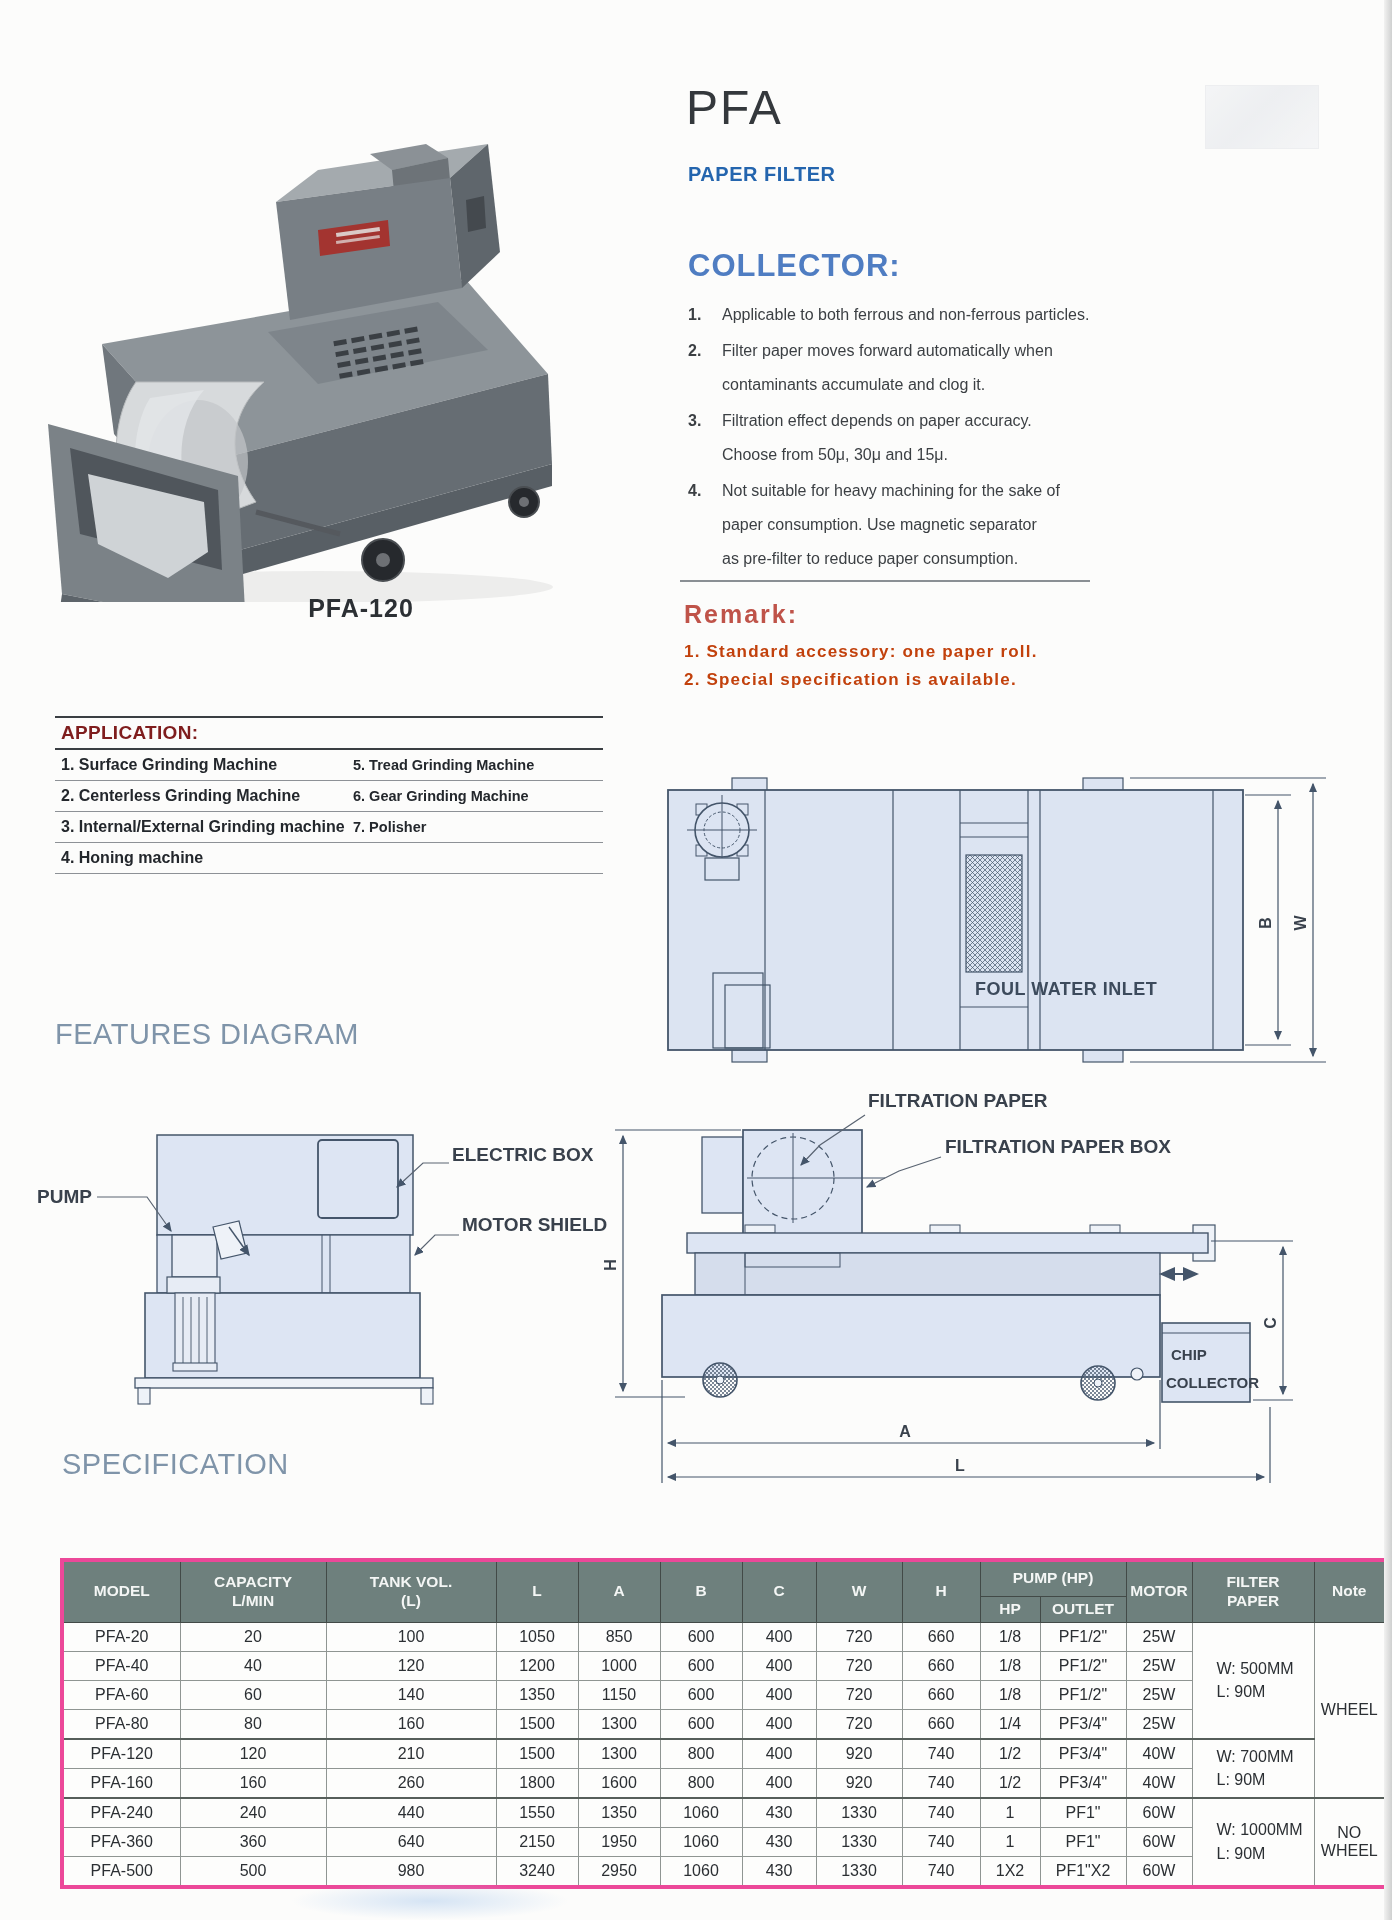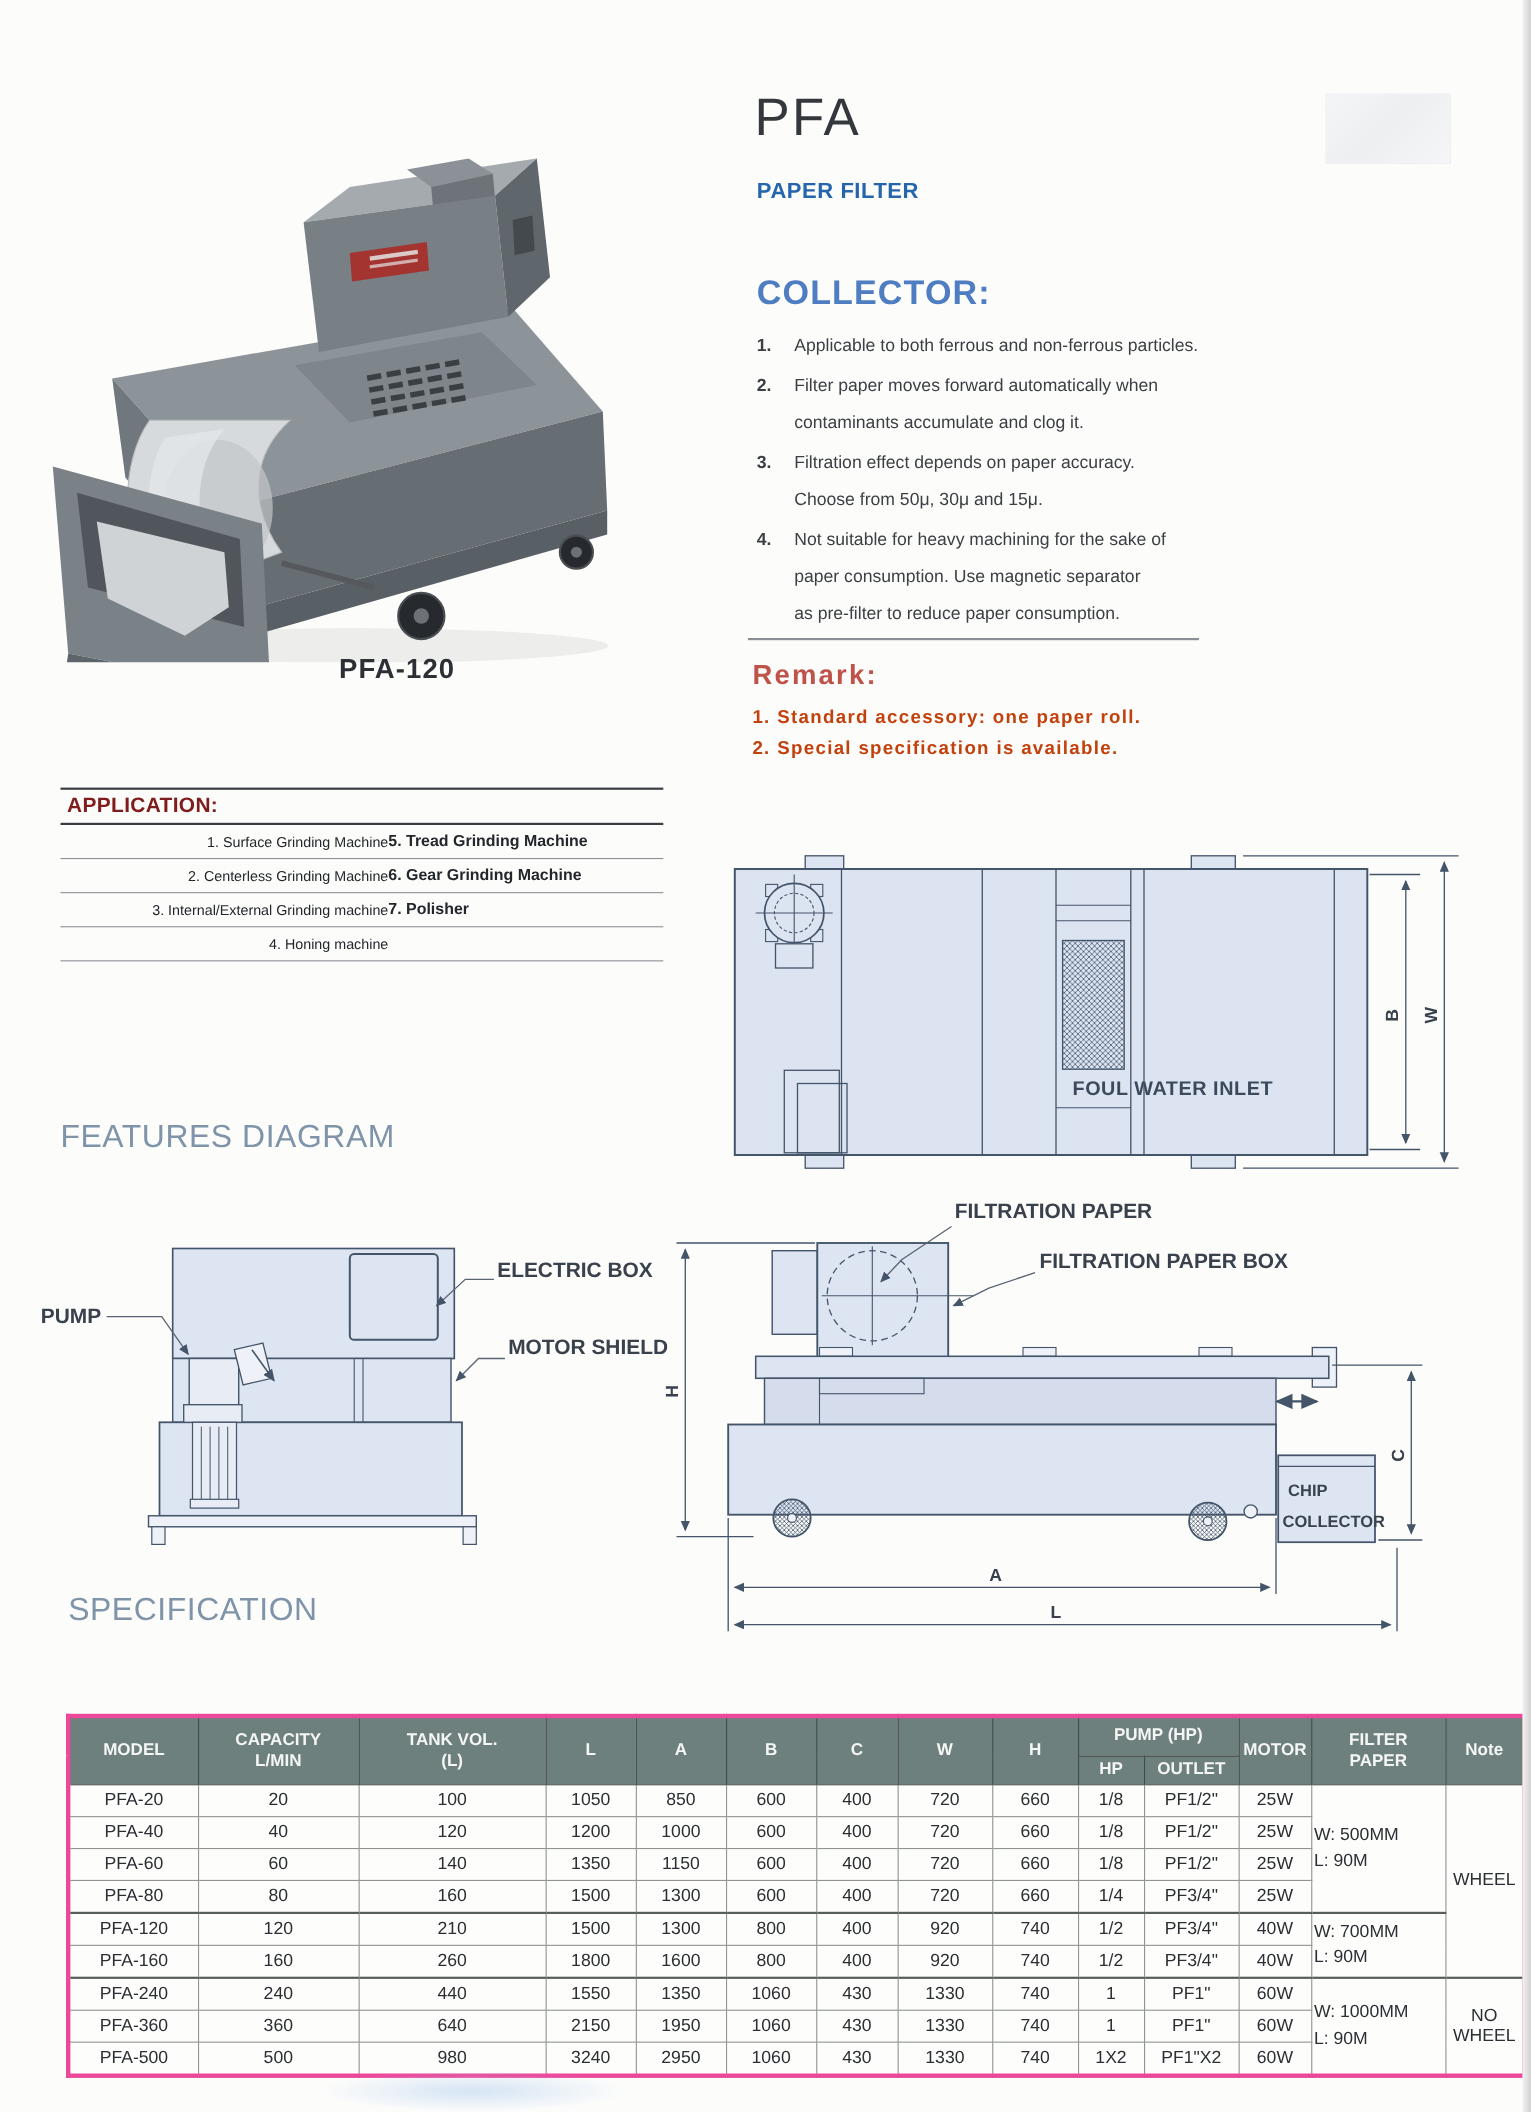--- a/index.html
+++ b/index.html
@@ -26,21 +26,21 @@
 
   
   .photo-caption { left:296px; top:594px; width:130px; text-align:center; font-size:25px; font-weight:600; letter-spacing:1px; color:#2c3034; }
   .stamp { left:1205px; top:85px; width:112px; height:62px; border:1px solid #e2e4e8; opacity:.55;
            background:linear-gradient(135deg,#eef0f3 0%,#e2e5ea 45%,#f0f1f4 100%); }
 
   
   .application { left:55px; top:716px; width:548px; border-top:2px solid #3a3e43; }
   .application-header { font-size:19px; font-weight:800; color:#7f1d1d; padding:4px 0 4px 6px; border-bottom:2px solid #3a3e43; letter-spacing:.3px; }
   .app-row { display:flex; height:30px; align-items:center; border-bottom:1px solid #8d9196; }
-  .app-cell-left { width:292px; flex:0 0 292px; padding-left:6px; font-size:13px; font-weight:400; color:#23272c;text-align:right; }
+  .app-cell-left { width:292px; flex:0 0 292px; padding-left:6px; font-size:16px; font-weight:700; color:#23272c; }
   .app-cell-right { font-size:14.5px; font-weight:600; color:#23272c; }
 
   
   .section-heading { font-size:29px; font-weight:500; letter-spacing:.5px; color:#7f94a9; }
 
   
   svg text { font-family:"Liberation Sans", sans-serif; }
   .dlabel { font-size:19px; font-weight:700; fill:#39414c; }
   .dlabel-sm { font-size:15px; font-weight:700; fill:#39424e; }
   .dimletter { font-size:16px; font-weight:700; fill:#39414c; }
@@ -48,21 +48,21 @@
 
   
   .spec-table { position:absolute; left:60px; top:1558px; width:1324px; border-collapse:collapse; table-layout:fixed;
                 font-size:16px; font-weight:500; color:#2b2f33; }
   .spec-table th { background:#6e807d; color:#f4f6f5; font-weight:600; font-size:15.5px; border:1px solid #424a47; padding:2px 1px; line-height:1.2; }
   .spec-table td { border:1px solid #8f9592; text-align:center; height:28px; padding:0 2px; background:#fdfdfc; }
   .spec-table thead tr:first-child { height:36px; }
   .spec-table thead tr:last-child { height:26px; }
   .spec-table { border:4px solid #ec4899; }
   .spec-table tr.group-top td { border-top:2px solid #565e5a; }
-  .spec-table td.filter-cell { text-align:left; padding-left:2px; line-height:1.45; }
+  .spec-table td.filter-cell { text-align:left; padding-left:24px; line-height:1.45; }
   .spec-table td.note-cell { text-align:center; }
 
   .watermark { left:290px; top:1882px; width:280px; height:38px; border-radius:50%;
                background:radial-gradient(ellipse at center, rgba(165,198,235,.45) 0%, rgba(165,198,235,0) 70%); }
   .edge-right { left:1384px; top:0; width:8px; height:1920px; background:linear-gradient(to right,#f2f2f1,#cfd0d0); }
 </style>
 </head>
 <body>
 
 <div class="page">

